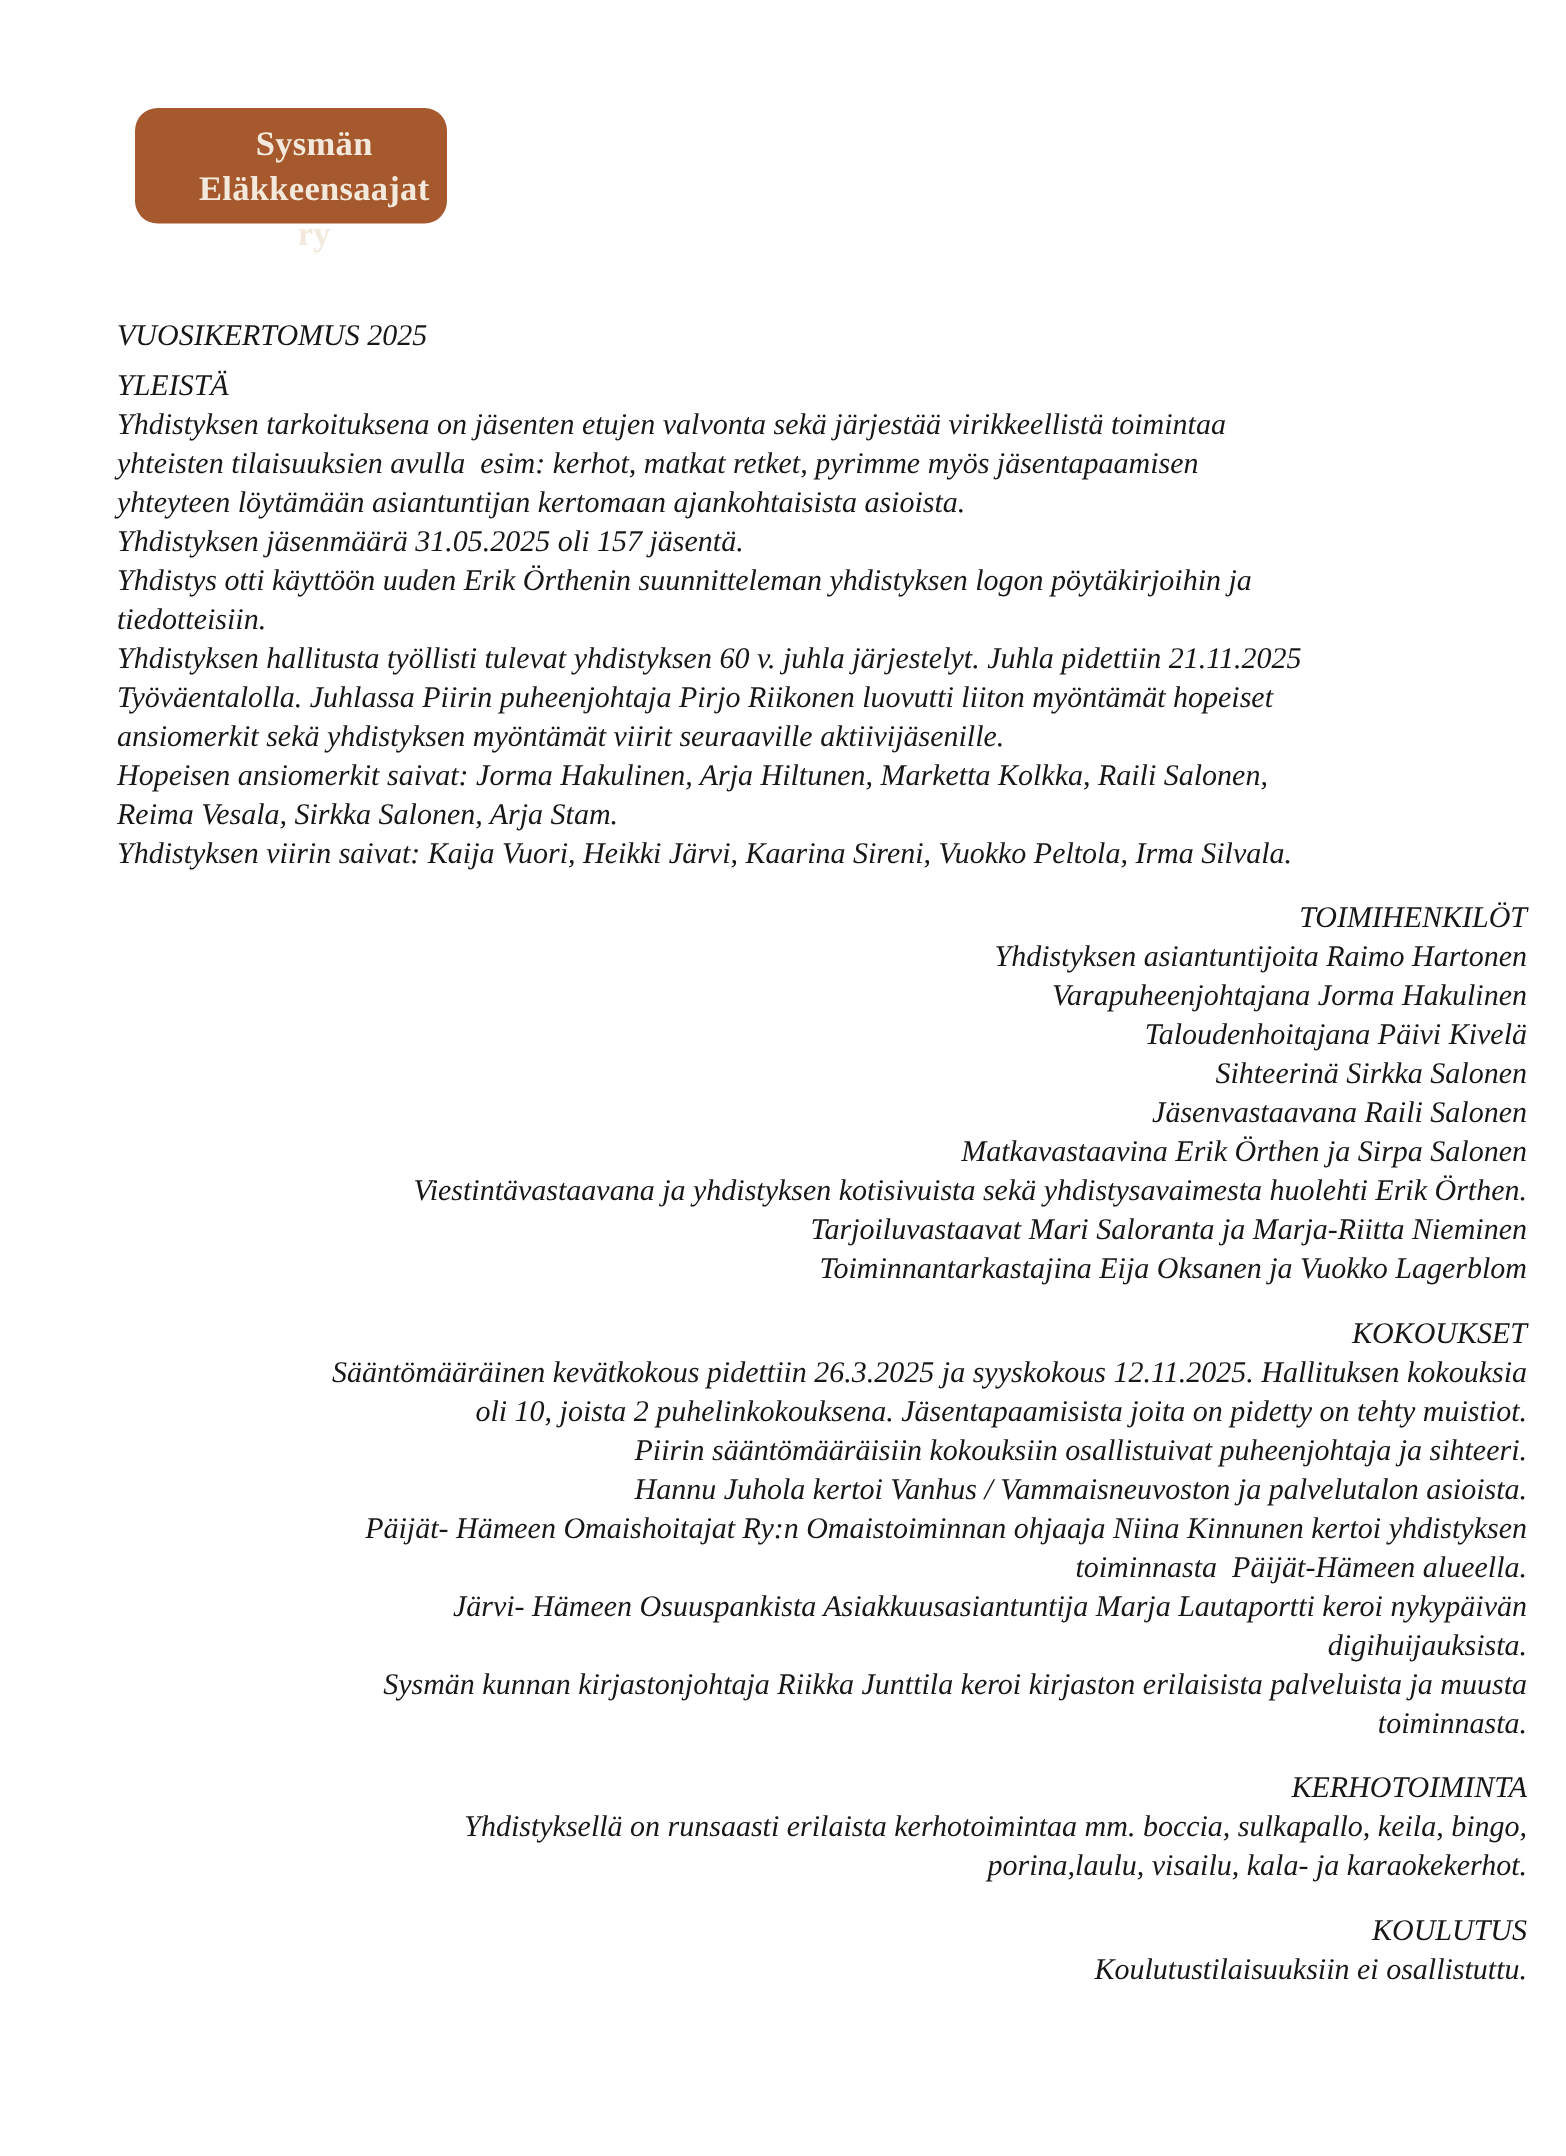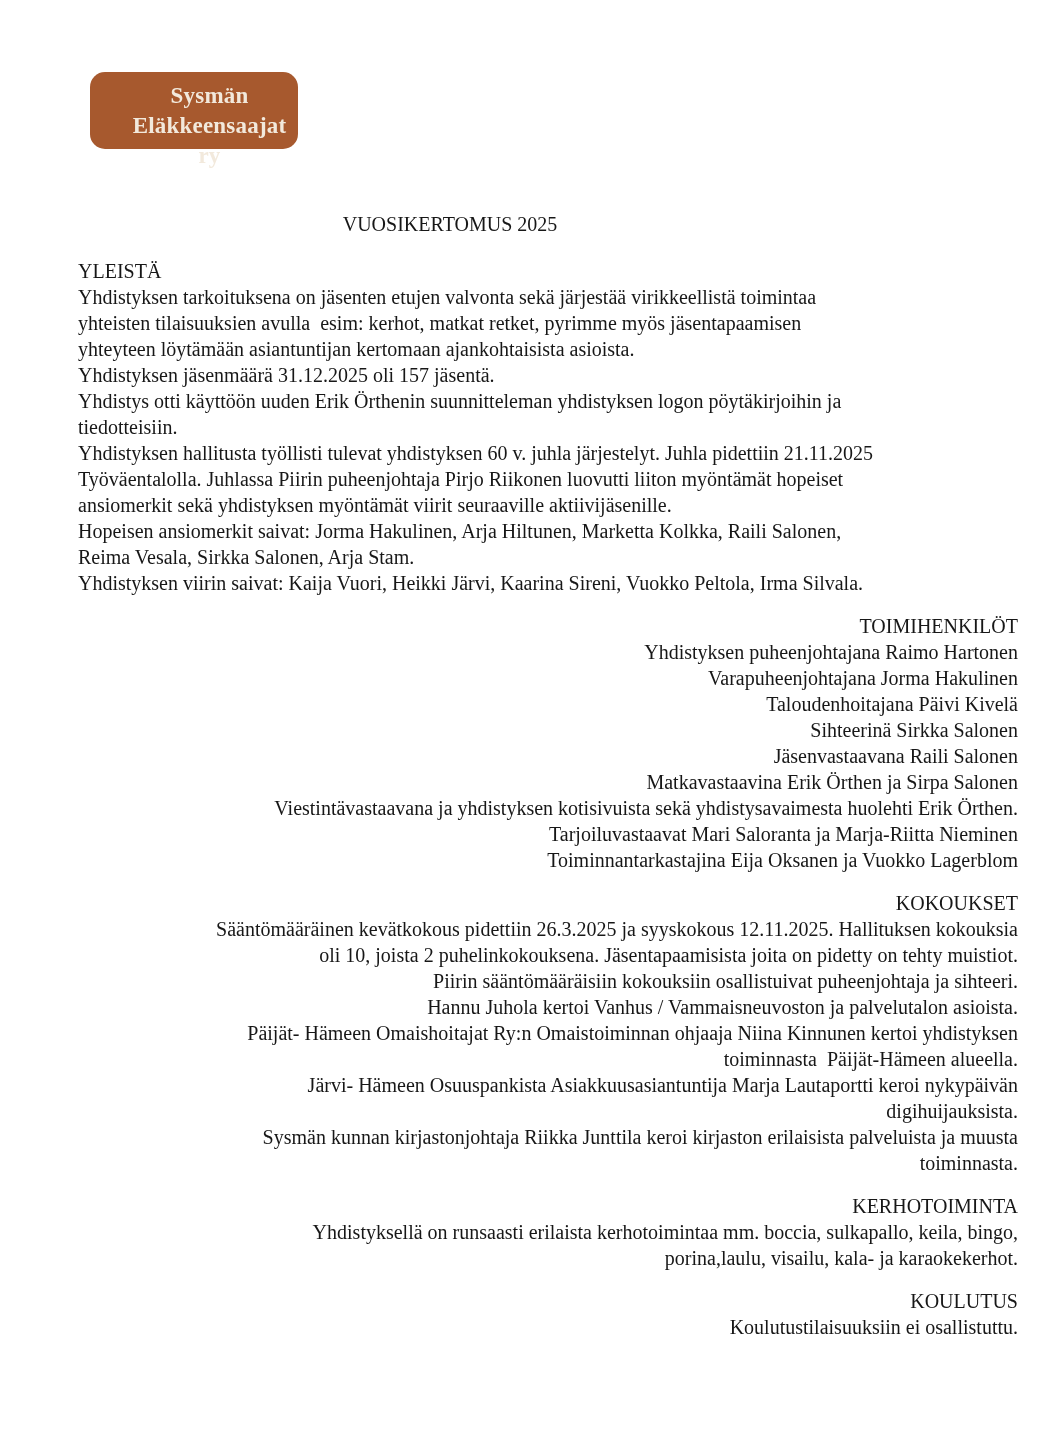--- a/index.html
+++ b/index.html
@@ -35,26 +35,27 @@
   .content {
     position: absolute;
     left: 78px;
     top: 211px;
     width: 940px;
     font-size: 20px;
     line-height: 26px;
   }
   .doc-title {
     width: 744px;
-    text-align: center;
-    margin-bottom: 21px;
+    margin-bottom: 7px;
     white-space: pre;
+    font-style: italic;
   }
   .line {
     white-space: pre;
+    font-style: italic;
   }
   .section + .section {
     margin-top: 17px;
     text-align: right;
   }
 </style>
 </head>
 <body>
 
 <div class="page">
@@ -65,33 +66,33 @@
   </div>
 
   <div class="content">
     <div class="doc-title">VUOSIKERTOMUS 2025</div>
     <div id="sections">
         <div class="section">
           <div class="line heading">YLEISTÄ</div>
           <div class="line">Yhdistyksen tarkoituksena on jäsenten etujen valvonta sekä järjestää virikkeellistä toimintaa</div>
           <div class="line">yhteisten tilaisuuksien avulla  esim: kerhot, matkat retket, pyrimme myös jäsentapaamisen</div>
           <div class="line">yhteyteen löytämään asiantuntijan kertomaan ajankohtaisista asioista.</div>
-          <div class="line">Yhdistyksen jäsenmäärä 31.12.2025 oli 157 jäsentä.</div>
+          <div class="line">Yhdistyksen jäsenmäärä 31.05.2025 oli 157 jäsentä.</div>
           <div class="line">Yhdistys otti käyttöön uuden Erik Örthenin suunnitteleman yhdistyksen logon pöytäkirjoihin ja</div>
           <div class="line">tiedotteisiin.</div>
           <div class="line">Yhdistyksen hallitusta työllisti tulevat yhdistyksen 60 v. juhla järjestelyt. Juhla pidettiin 21.11.2025</div>
           <div class="line">Työväentalolla. Juhlassa Piirin puheenjohtaja Pirjo Riikonen luovutti liiton myöntämät hopeiset</div>
           <div class="line">ansiomerkit sekä yhdistyksen myöntämät viirit seuraaville aktiivijäsenille.</div>
           <div class="line">Hopeisen ansiomerkit saivat: Jorma Hakulinen, Arja Hiltunen, Marketta Kolkka, Raili Salonen,</div>
           <div class="line">Reima Vesala, Sirkka Salonen, Arja Stam.</div>
           <div class="line">Yhdistyksen viirin saivat: Kaija Vuori, Heikki Järvi, Kaarina Sireni, Vuokko Peltola, Irma Silvala.</div>
         </div>
         <div class="section">
           <div class="line heading">TOIMIHENKILÖT</div>
-          <div class="line">Yhdistyksen puheenjohtajana Raimo Hartonen</div>
+          <div class="line">Yhdistyksen asiantuntijoita Raimo Hartonen</div>
           <div class="line">Varapuheenjohtajana Jorma Hakulinen</div>
           <div class="line">Taloudenhoitajana Päivi Kivelä</div>
           <div class="line">Sihteerinä Sirkka Salonen</div>
           <div class="line">Jäsenvastaavana Raili Salonen</div>
           <div class="line">Matkavastaavina Erik Örthen ja Sirpa Salonen</div>
           <div class="line">Viestintävastaavana ja yhdistyksen kotisivuista sekä yhdistysavaimesta huolehti Erik Örthen.</div>
           <div class="line">Tarjoiluvastaavat Mari Saloranta ja Marja-Riitta Nieminen</div>
           <div class="line">Toiminnantarkastajina Eija Oksanen ja Vuokko Lagerblom</div>
         </div>
         <div class="section">

